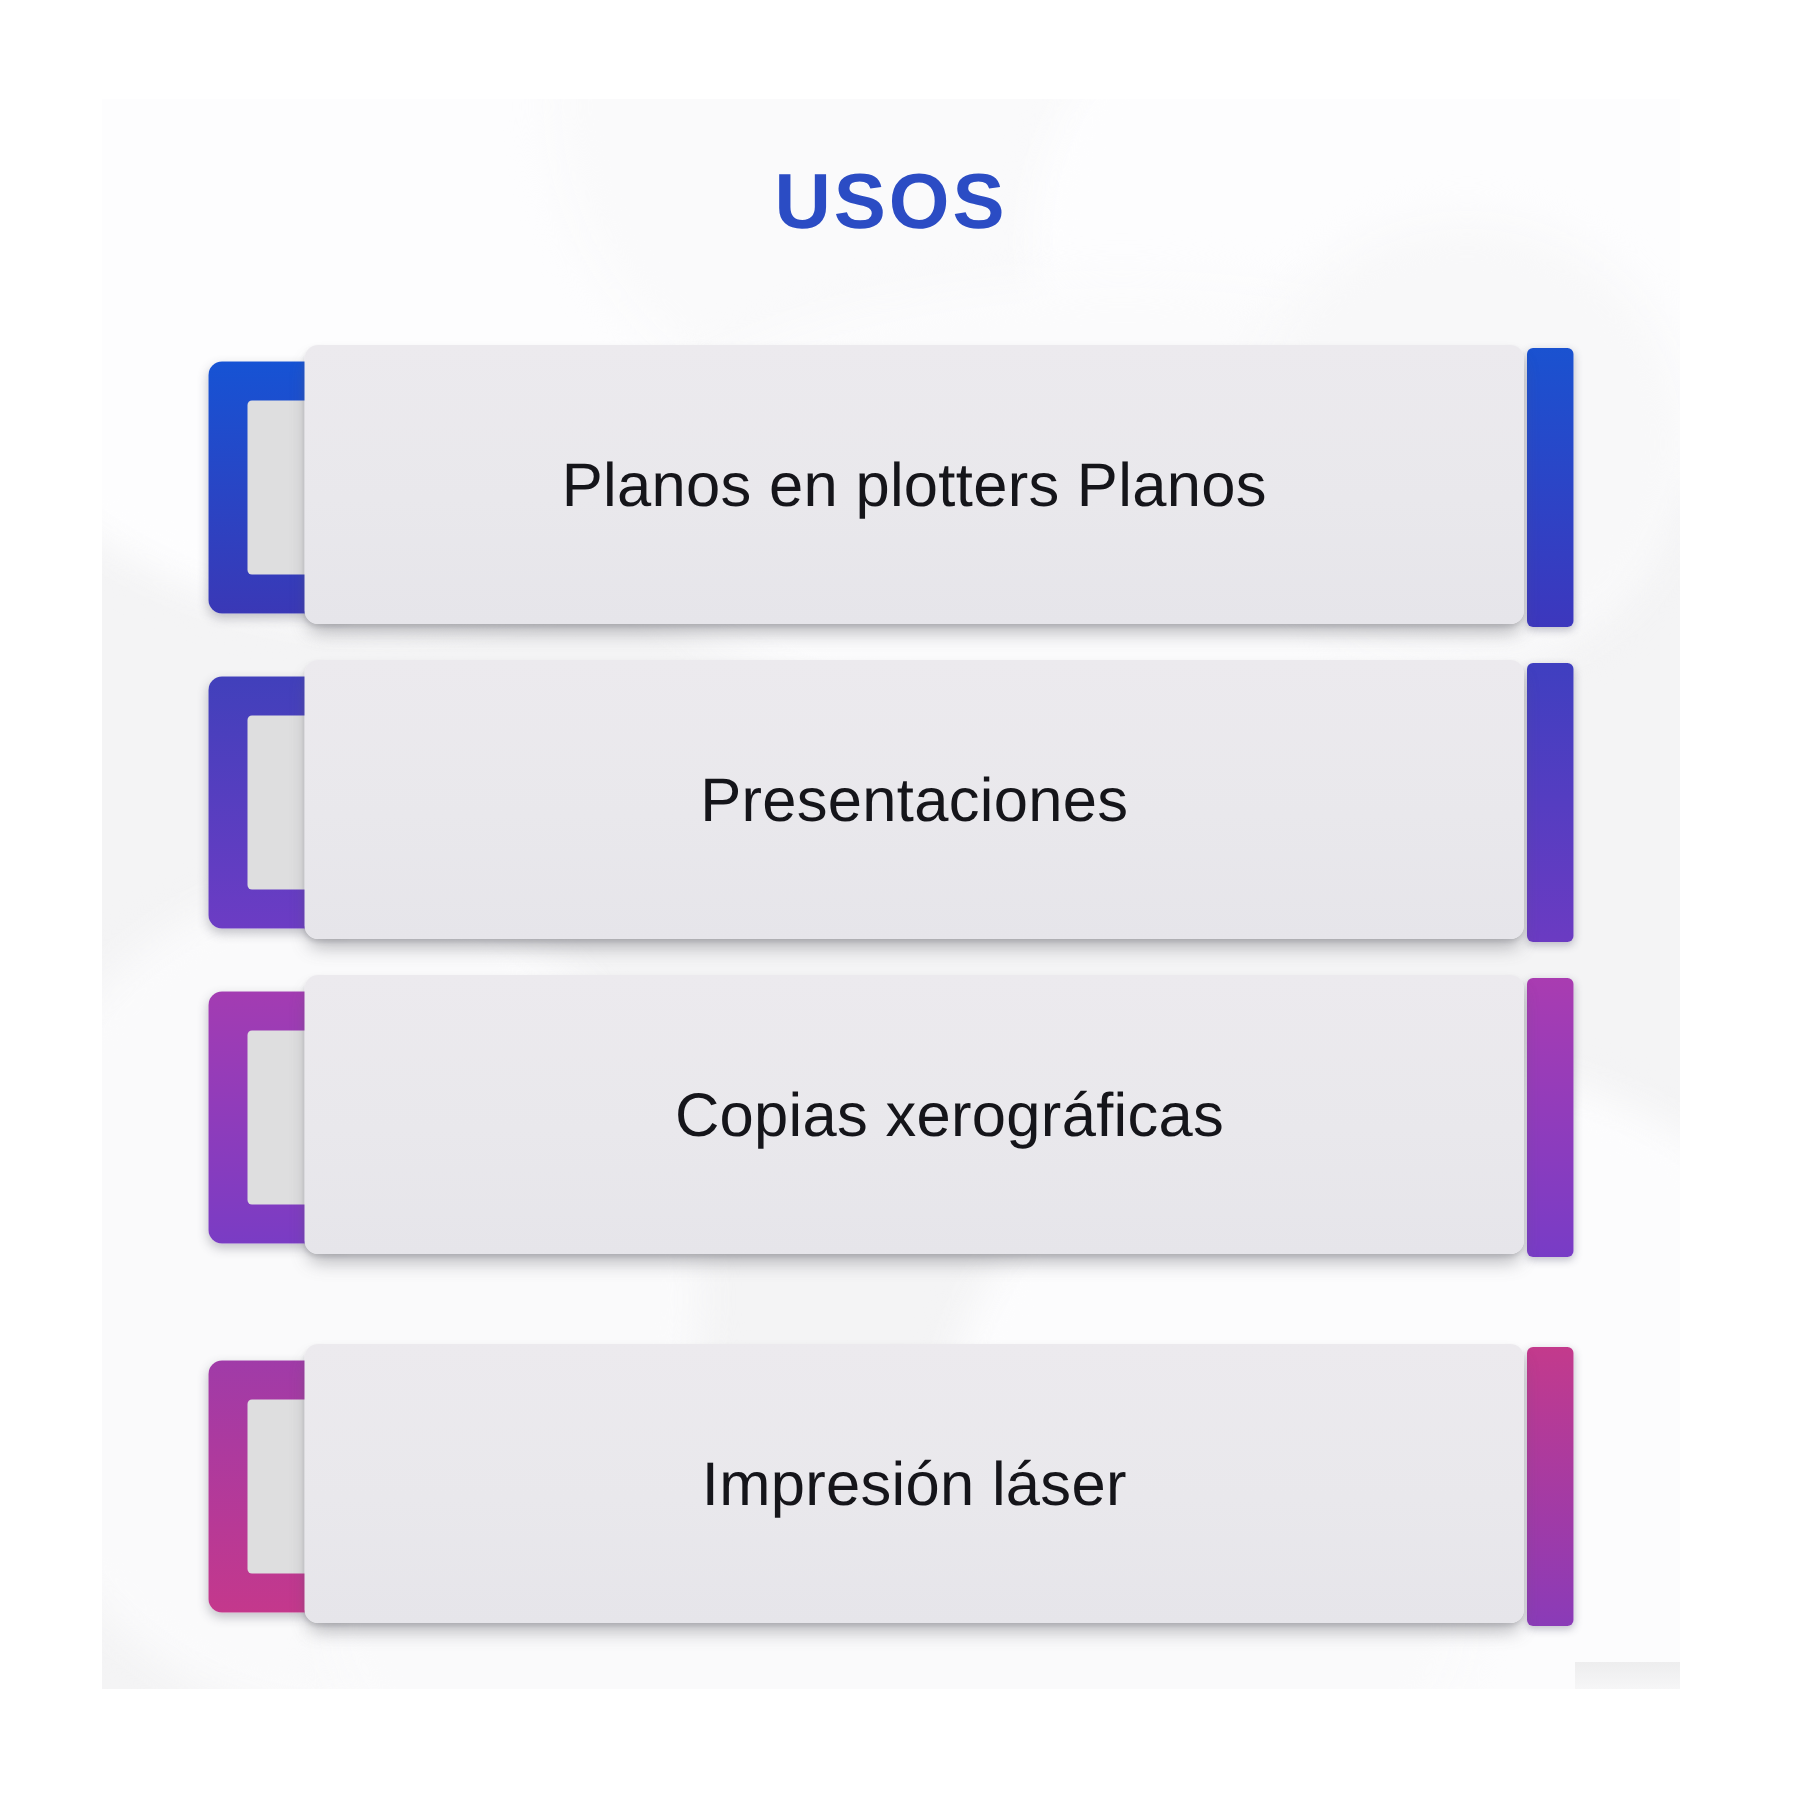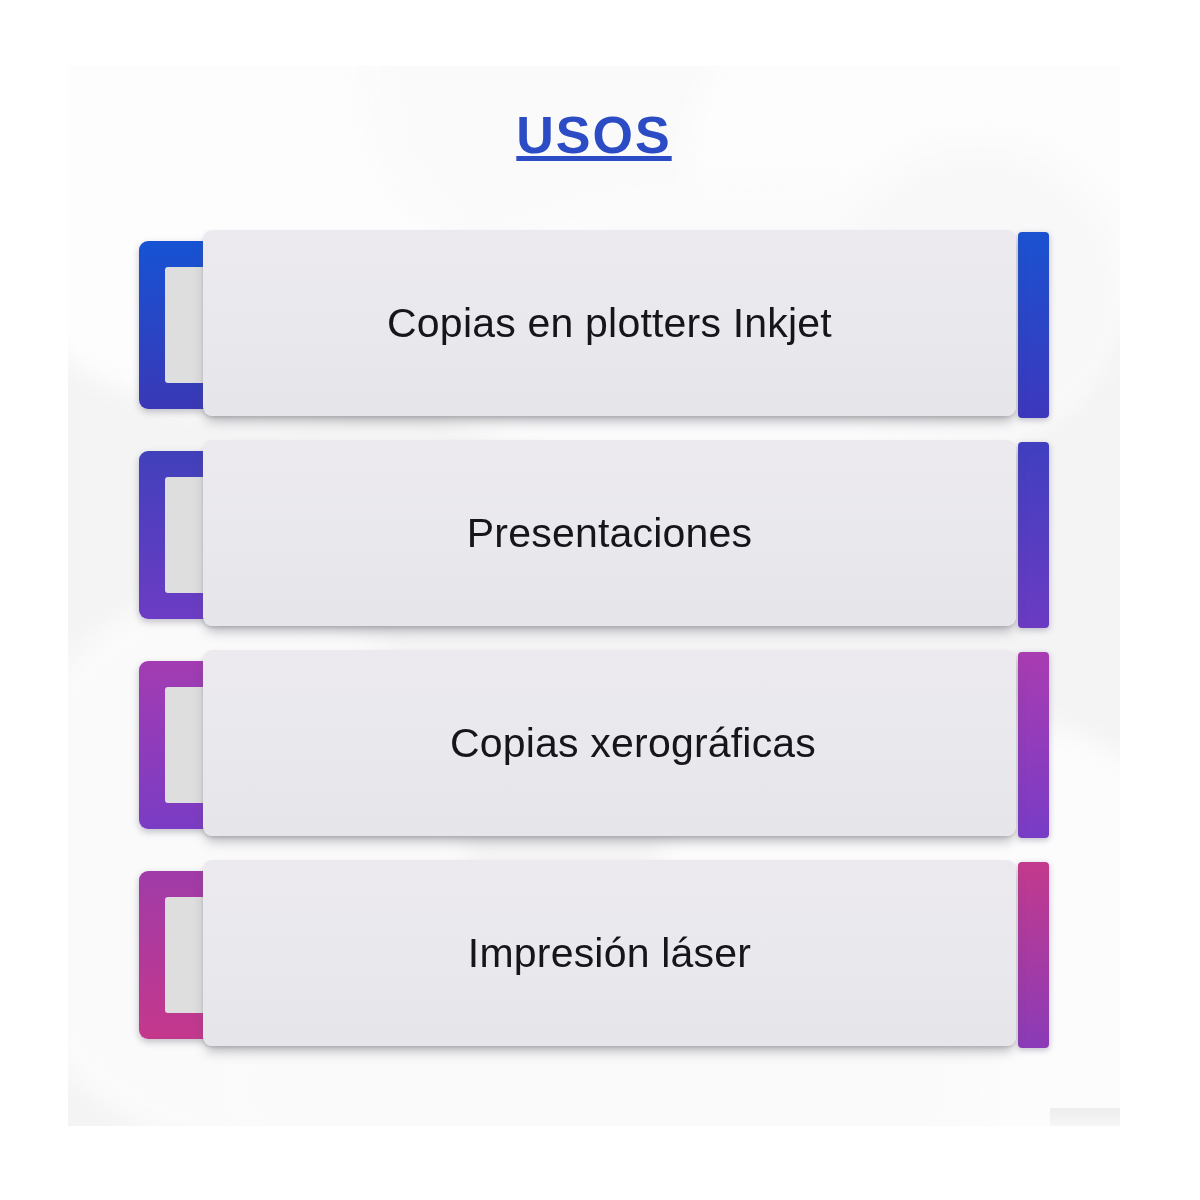--- a/index.html
+++ b/index.html
@@ -66,21 +66,21 @@
   .row {
     position: absolute;
     left: 0;
     width: 1052px;
     height: 190px;
     z-index: 4;
   }
   #row-0 { top: 164px; }
   #row-1 { top: 374px; }
   #row-2 { top: 584px; }
-  #row-3 { top: 794px; }
+  #row-3 { top: 830px; }
 
   
   .bracket {
     position: absolute;
     left: 71px;
     top: 11px;
     width: 96px;
     height: 168px;
     border-radius: 9px;
     box-shadow: 0 3px 7px rgba(60,60,80,0.30);
@@ -155,26 +155,26 @@
 
     <div class="blob blob-a"></div>
     <div class="blob blob-b"></div>
     <div class="blob blob-c"></div>
     <div class="blob blob-d"></div>
     <div class="blob blob-e"></div>
     <div class="blob blob-f"></div>
     <div class="blob blob-g"></div>
     <div class="blob blob-h"></div>
 
-    <div id="title" style="color: rgb(43, 76, 196); text-decoration: underline;">USOS</div>
+    <div id="title" style="color: rgb(43, 76, 196);">USOS</div>
 
     <div class="row" id="row-0">
       <div class="bracket" id="bracket-0" style="background: linear-gradient(rgb(22, 83, 212) 0%, rgb(58, 56, 182) 100%);"></div>
       <div class="card">
-        <span class="card-label" style="color: rgb(21, 21, 26);">Copias en plotters Inkjet</span>
+        <span class="card-label" style="color: rgb(21, 21, 26);">Planos en plotters Planos</span>
       </div>
       <div class="accent-bar" id="bar-0" style="background: linear-gradient(rgb(26, 82, 208) 0%, rgb(61, 55, 189) 100%);"></div>
     </div>
 
     <div class="row" id="row-1">
       <div class="bracket" id="bracket-1" style="background: linear-gradient(rgb(65, 64, 187) 0%, rgb(108, 60, 196) 100%);"></div>
       <div class="card">
         <span class="card-label" style="color: rgb(21, 21, 26);">Presentaciones</span>
       </div>
       <div class="accent-bar" id="bar-1" style="background: linear-gradient(rgb(63, 63, 192) 0%, rgb(107, 59, 194) 100%);"></div>

